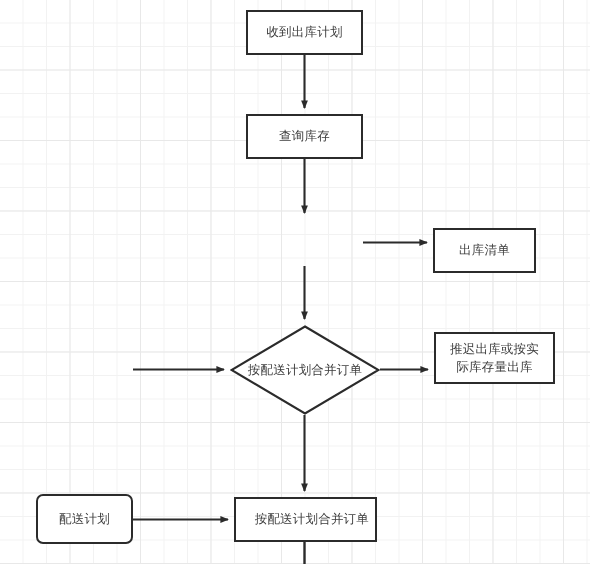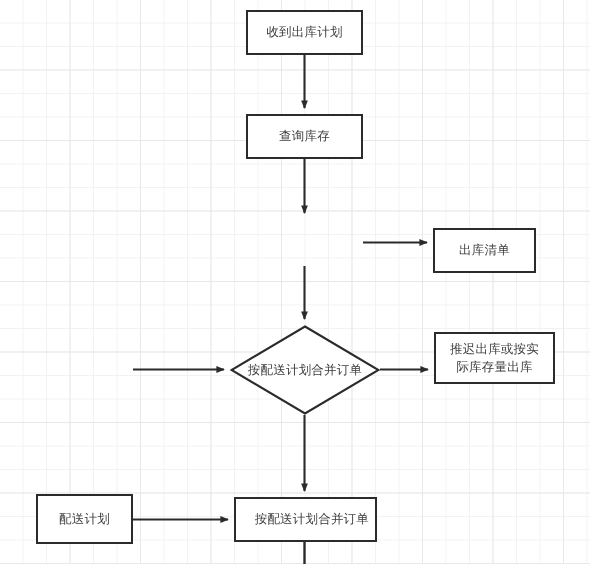--- a/index.html
+++ b/index.html
@@ -128,21 +128,21 @@
     </svg>
     <div class="dec-label">按配送计划合并订单</div>
   </div>
 
 
   <div class="node" style="left:434px; top:332px; width:121px; height:52px;">
     <span class="node-label">推迟出库或按实
 际库存量出库</span>
   </div>
 
-  <div class="node" style="left:36px; top:494px; width:97px; height:50px;">
+  <div class="node" style="left:36px; top:494px; width:97px; height:50px;border-radius:7px;">
     <span class="node-label">配送计划</span>
   </div>
 
   <div class="node" style="left:234px; top:497px; width:143px; height:45px;text-align:right;">
     <span class="node-label">按配送计划合并订单</span>
   </div>
 
 </div>
 
 </body></html>

